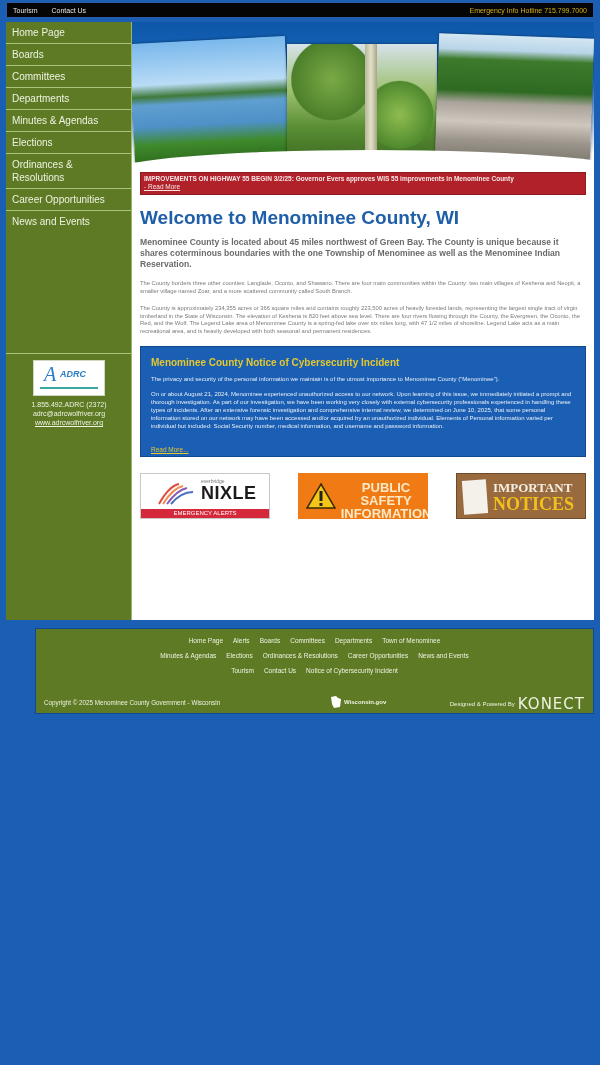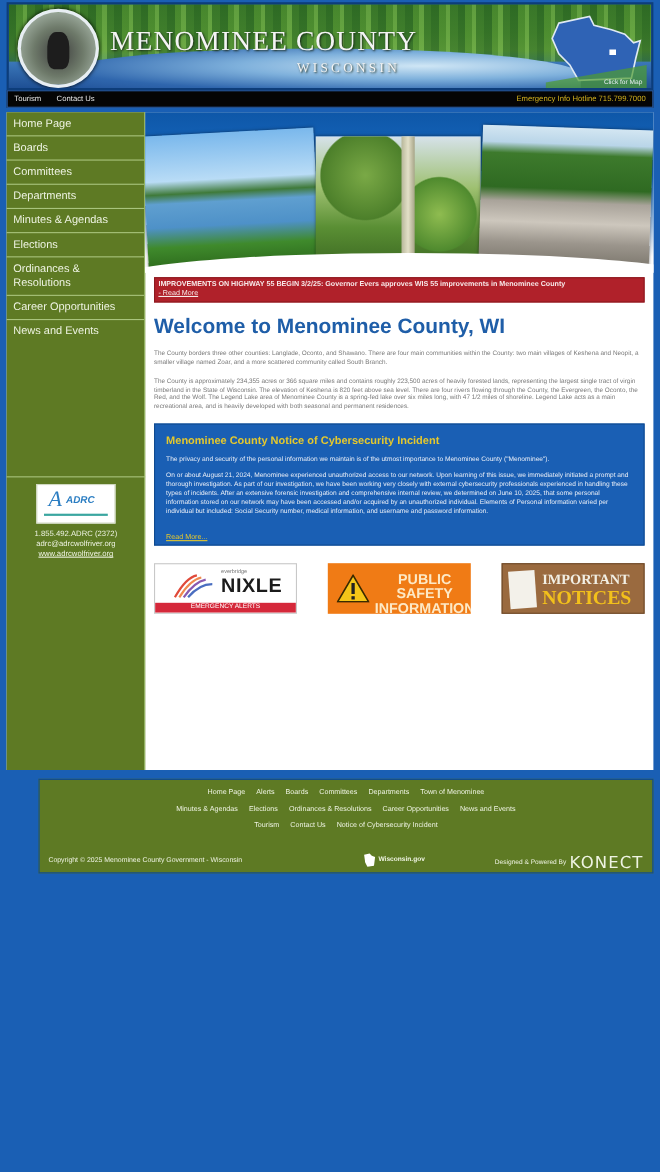--- a/index.html
+++ b/index.html
@@ -184,35 +184,20 @@
   #copyright { position: absolute; left: 8px; top: 70px; font-size: 6.3px; }
   #wigov { position: absolute; left: 294px; top: 66px; font-size: 6px; font-weight: bold; display: flex; align-items: center; gap: 2px; }
   #powered { position: absolute; right: 8px; top: 66px; font-size: 6px; display: flex; align-items: center; gap: 3px; }
   #powered .konect { font-size: 15px; letter-spacing: 1px; font-weight: normal; color: #eef3e2; font-family: "DejaVu Sans", sans-serif; }
 </style>
 </head>
 <body>
 
 <div id="wrap">
 
-  <div id="header">
-    <div class="trees"></div>
-    <div class="river"></div>
-    <div id="seal">
-        <div class="bird"></div>
-      </div>
-    <div id="site-title">MENOMINEE COUNTY</div>
-    <div id="site-sub">WISCONSIN</div>
-    <svg id="wi-map" viewBox="0 0 92 72">
-      <path d="M12 12 L40 6 L44 14 L60 18 L72 22 L80 30 L86 28 L82 44 L78 62 L30 64 L22 50 L12 40 L6 26 Z" fill="#2f63b5" stroke="#dfe9f3" stroke-width="1.5"></path>
-      <rect x="58" y="36" width="6" height="5" fill="#ffffff"></rect>
-      <path d="M0 66 L92 50 L92 72 L0 72 Z" fill="#4e9c2f" opacity="0.7"></path>
-    </svg>
-    <div id="map-label">Click for Map</div>
-  </div>
 
   <div id="topbar">
     <div class="links">
       <span>Tourism</span>
       <span>Contact Us</span>
     </div>
     <div class="hotline">Emergency Info Hotline 715.799.7000</div>
   </div>
 
   <div id="main">
@@ -248,20 +233,21 @@
         <div class="photo" id="photo-river"></div>
         <div class="wave"></div>
       </div>
 
       <div id="alert">
         <span>IMPROVEMENTS ON HIGHWAY 55 BEGIN 3/2/25: Governor Evers approves WIS 55 improvements in Menominee County</span><br>
         <a>- Read More</a>
       </div>
 
       <h1 id="page-title">Welcome to Menominee County, WI</h1>
+      <p id="intro">Menominee County is located about 45 miles northwest of Green Bay. The County is unique because it shares coterminous boundaries with the one Township of Menominee as well as the Menominee Indian Reservation.</p>
       <p class="para">The County borders three other counties: Langlade, Oconto, and Shawano. There are four main communities within the County: two main villages of Keshena and Neopit, a smaller village named Zoar, and a more scattered community called South Branch.</p>
       <p class="para">The County is approximately 234,355 acres or 366 square miles and contains roughly 223,500 acres of heavily forested lands, representing the largest single tract of virgin timberland in the State of Wisconsin. The elevation of Keshena is 820 feet above sea level. There are four rivers flowing through the County, the Evergreen, the Oconto, the Red, and the Wolf. The Legend Lake area of Menominee County is a spring-fed lake over six miles long, with 47 1/2 miles of shoreline. Legend Lake acts as a main recreational area, and is heavily developed with both seasonal and permanent residences.</p>
 
       <div id="cyber">
         <h2>Menominee County Notice of Cybersecurity Incident</h2>
         <p>The privacy and security of the personal information we maintain is of the utmost importance to Menominee County ("Menominee").</p>
         <p>On or about August 21, 2024, Menominee experienced unauthorized access to our network. Upon learning of this issue, we immediately initiated a prompt and thorough investigation. As part of our investigation, we have been working very closely with external cybersecurity professionals experienced in handling these types of incidents. After an extensive forensic investigation and comprehensive internal review, we determined on June 10, 2025, that some personal information stored on our network may have been accessed and/or acquired by an unauthorized individual. Elements of Personal information varied per individual but included: Social Security number, medical information, and username and password information.</p>
         <a>Read More...</a>
       </div>
 

